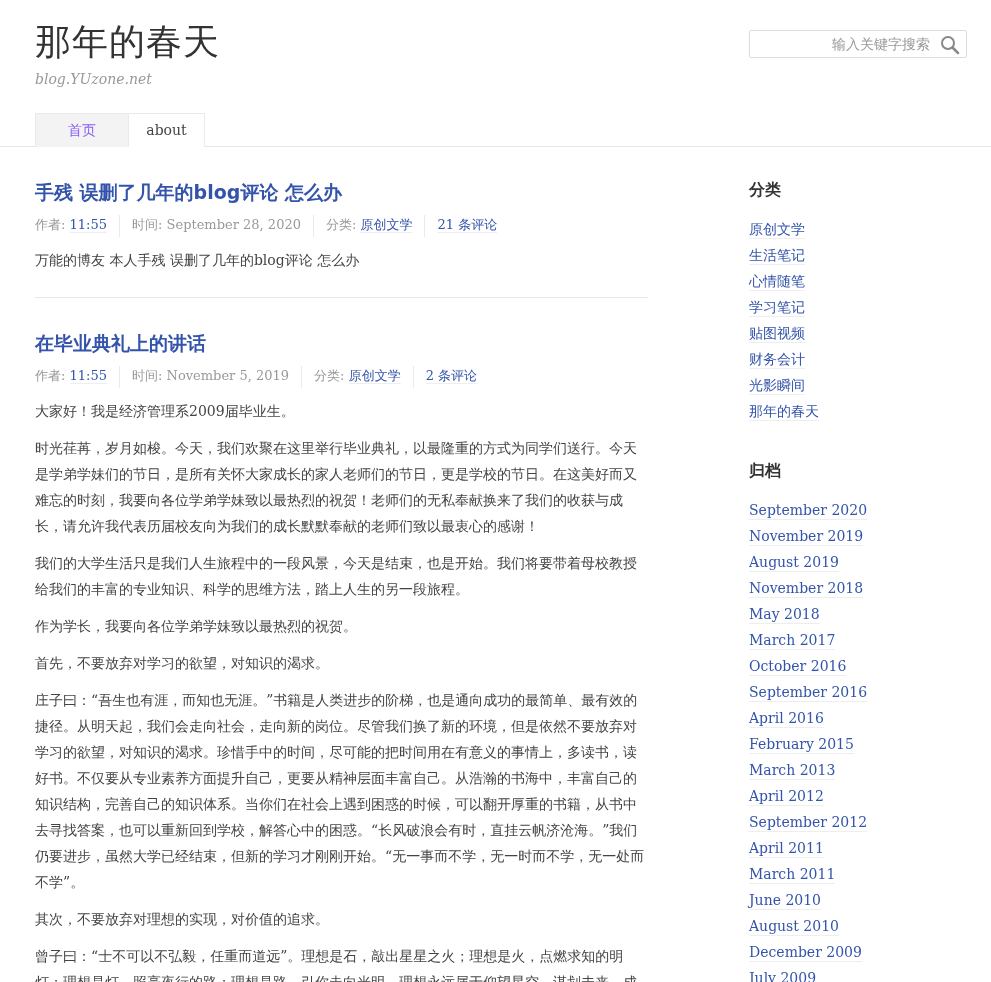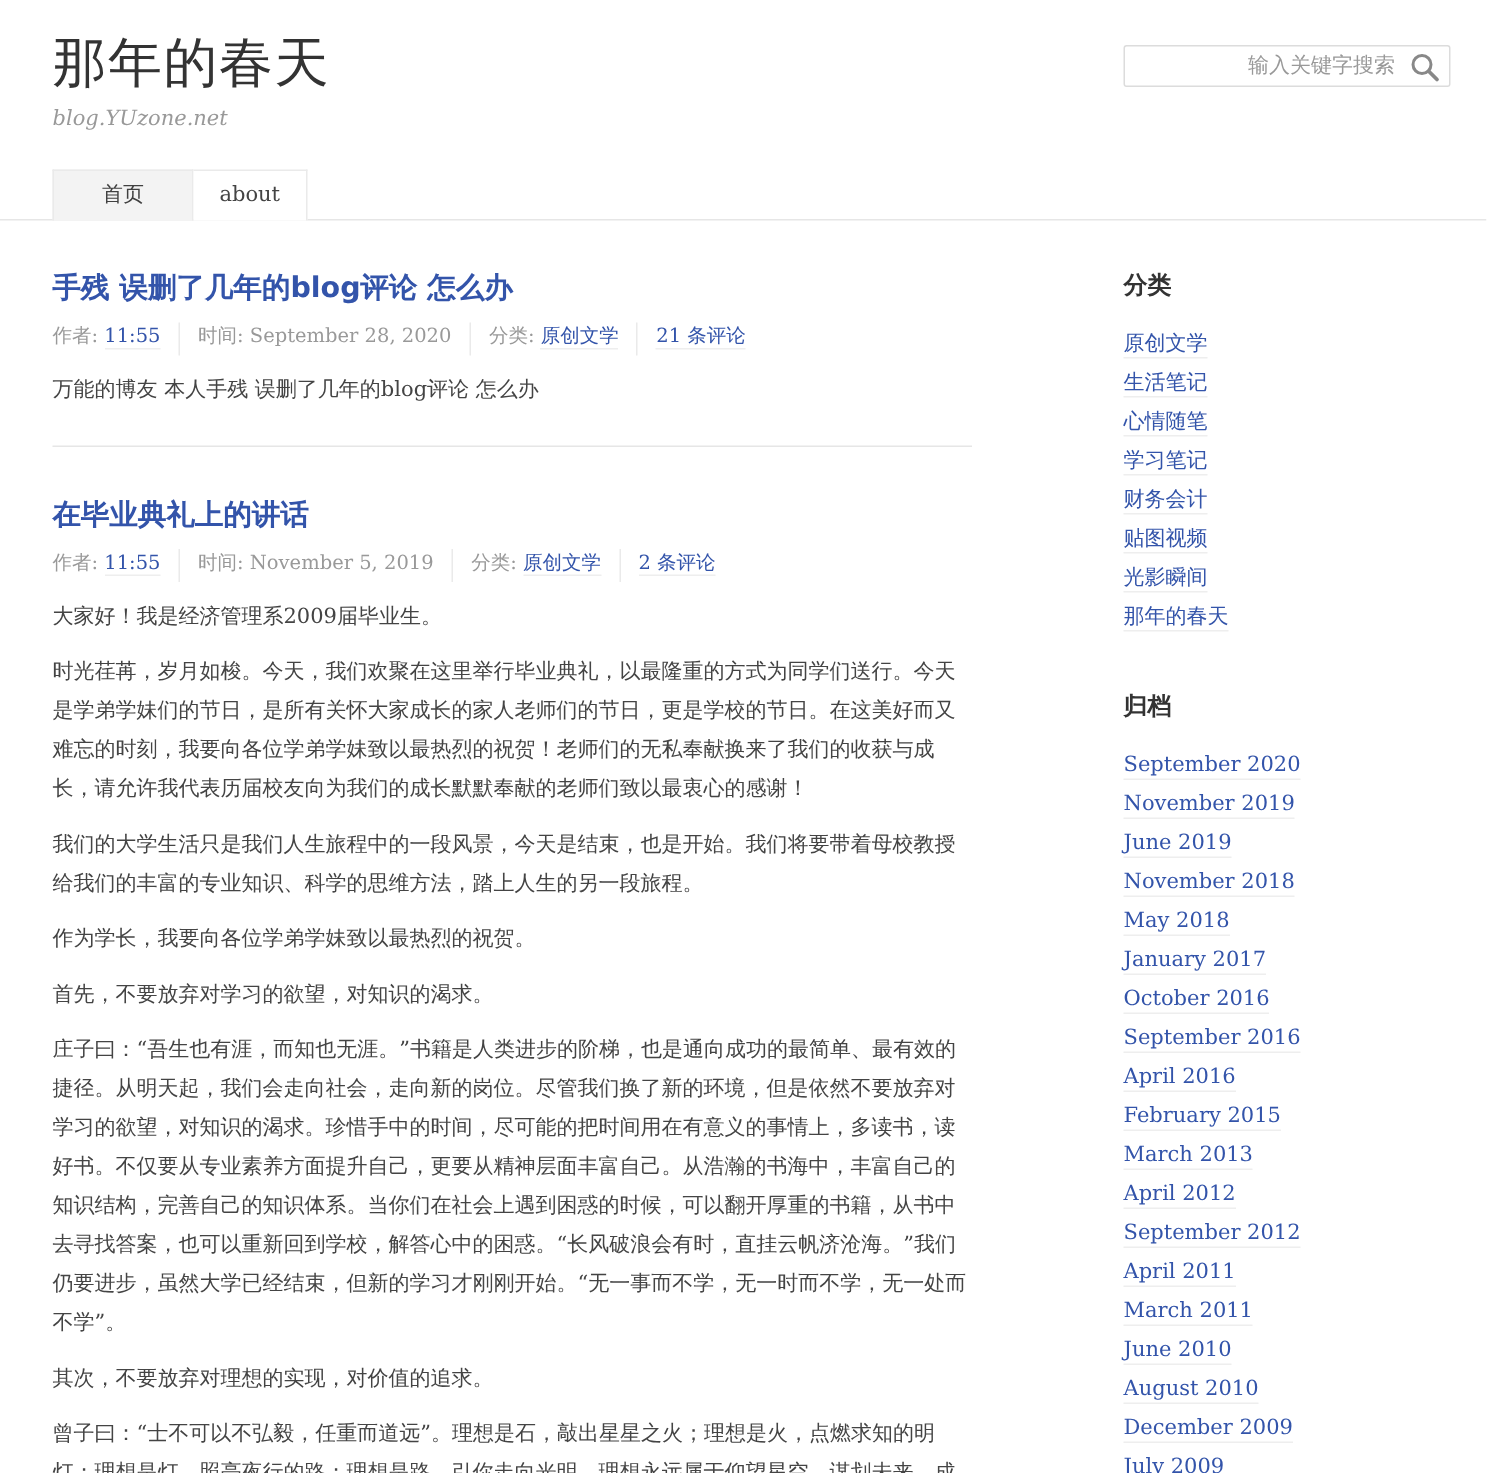--- a/index.html
+++ b/index.html
@@ -5,21 +5,21 @@
   * { box-sizing: border-box; margin: 0; padding: 0; }
   html, body { width: 991px; height: 982px; overflow: hidden; background: #fff; }
   body { font-family: "DejaVu Serif", "Liberation Serif", serif; color: #444; font-size: 14px; }
   a { text-decoration: none; }
 
   .header { position: relative; height: 147px; border-bottom: 1px solid #e6e6e6; }
   .site-title { position: absolute; left: 35px; top: 18px; font-size: 36px; color: #333; font-weight: normal; font-family: "DejaVu Sans", "Liberation Sans", sans-serif; letter-spacing: 1px; }
   .site-desc { position: absolute; left: 35px; top: 71px; font-size: 14px; color: #999; font-style: italic; }
   .nav { position: absolute; left: 35px; top: 113px; display: flex; height: 34px; }
   .nav-item { height: 34px; line-height: 33px; font-size: 14px; border: 1px solid #eaeaea; border-bottom: none; color: #444; }
-  .nav-item.active { background: #f3f3f3; width: 94px; text-align: center; color: #404040; }
+  .nav-item.active { background: #f3f3f3; width: 94px; text-align: center; color: #8b5cf6; }
   .nav-item.plain { width: 76px; text-align: center; background: #fff; border-left: none; }
 
   .search { position: absolute; left: 749px; top: 30px; width: 218px; height: 28px; border: 1px solid #dcdcdc; border-radius: 2px; background: #fff; }
   .search input { border: none; outline: none; background: transparent; width: 180px; height: 26px; padding-left: 6px; font-size: 14px; color: #666; font-family: "DejaVu Sans", "Liberation Sans", sans-serif; text-align: right; }
   .search input::placeholder { color: #999; }
   .search-btn { position: absolute; right: 6px; top: 4px; width: 20px; height: 20px; cursor: pointer; }
 
   .main { position: absolute; left: 35px; top: 147px; width: 613px; }
   .post { padding-top: 32px; }
   .post-title { font-family: "DejaVu Sans", "Liberation Sans", sans-serif; font-weight: bold; font-size: 19px; color: #3354aa; display: block; line-height: 26px; }
@@ -97,33 +97,33 @@
   </article>
 </div>
 
 <aside class="sidebar">
   <h3 class="widget-title">分类</h3>
   <ul class="widget-list cat-list">
     <li><a>原创文学</a></li>
     <li><a>生活笔记</a></li>
     <li><a>心情随笔</a></li>
     <li><a>学习笔记</a></li>
+    <li><a>贴图视频</a></li>
     <li><a>财务会计</a></li>
-    <li><a>贴图视频</a></li>
     <li><a>光影瞬间</a></li>
     <li><a>那年的春天</a></li>
   </ul>
   <h3 class="widget-title archive-title">归档</h3>
   <ul class="widget-list">
     <li><a>September 2020</a></li>
     <li><a>November 2019</a></li>
-    <li><a>June 2019</a></li>
+    <li><a>August 2019</a></li>
     <li><a>November 2018</a></li>
     <li><a>May 2018</a></li>
-    <li><a>January 2017</a></li>
+    <li><a>March 2017</a></li>
     <li><a>October 2016</a></li>
     <li><a>September 2016</a></li>
     <li><a>April 2016</a></li>
     <li><a>February 2015</a></li>
     <li><a>March 2013</a></li>
     <li><a>April 2012</a></li>
     <li><a>September 2012</a></li>
     <li><a>April 2011</a></li>
     <li><a>March 2011</a></li>
     <li><a>June 2010</a></li>

